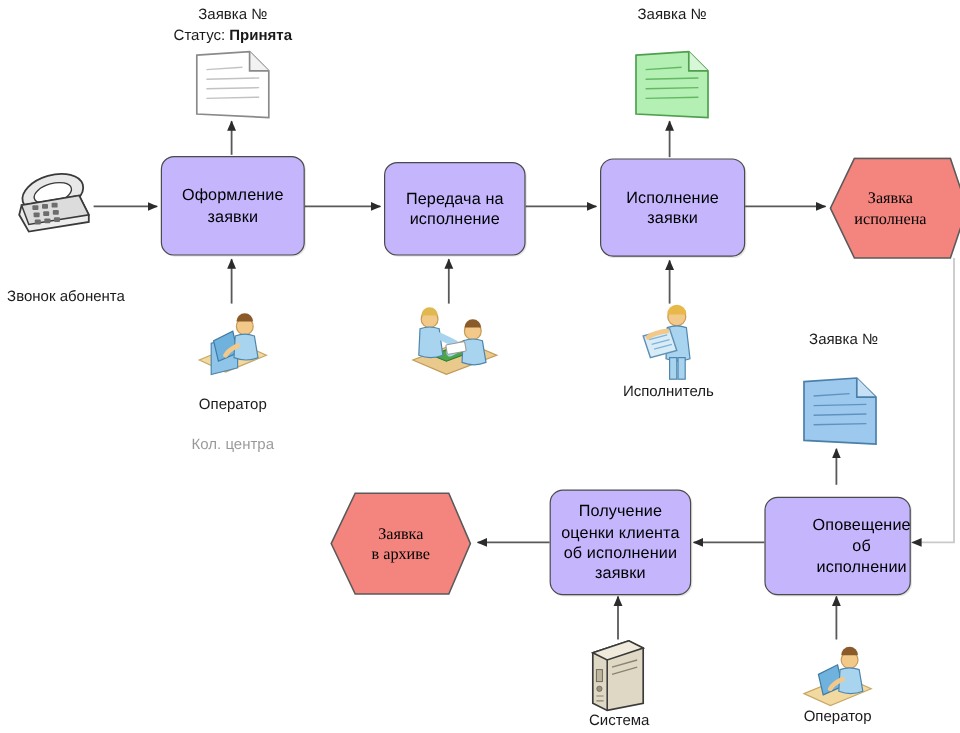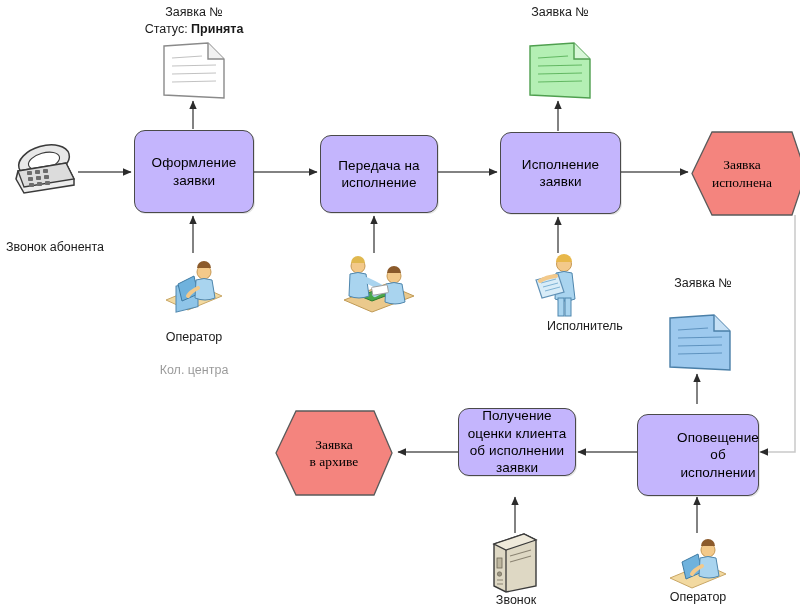--- a/index.html
+++ b/index.html
@@ -243,21 +243,21 @@
       <rect x="35" y="46" width="6" height="18" fill="#a9d4ef" stroke="#4e86ad" stroke-width="1"></rect>
       <path d="M6,28 L28,22 L34,40 L12,46 Z" fill="#d8ecf8" stroke="#5f90b5" stroke-width="1.2"></path>
       <g stroke="#7fb2d4" stroke-width="1">
         <line x1="11" y1="31" x2="26" y2="27"></line>
         <line x1="13" y1="35" x2="28" y2="31"></line>
         <line x1="15" y1="39" x2="30" y2="35"></line>
       </g>
       <path d="M26,24 q-10,1 -16,5" stroke="#f3c98a" stroke-width="4" fill="none" stroke-linecap="round"></path>
     </svg>
   </div>
-  <div class="caption" style="left:536px; top:318px; width:98px;">Исполнитель</div>
+  <div class="caption" style="left:508px; top:318px; width:98px;">Исполнитель</div>
 
   <div class="doc-caption" style="left:640px; top:275px; width:126px;">
     <div>Заявка №</div>
   </div>
   <div class="icon-wrap" style="left:664px; top:312px;">
     <svg width="72" height="62" viewBox="0 0 72 62">
       <path d="M6,6 L50,3 L66,19 L66,58 L6,55 Z" fill="#9dc9ee" stroke="#4a7fa8" stroke-width="1.4"></path>
       <path d="M50,3 L50,19 L66,19" fill="#c6e0f5" stroke="#4a7fa8" stroke-width="1.4"></path>
       <g stroke="#5f93bf" stroke-width="1.2">
         <line x1="14" y1="18" x2="44" y2="16"></line>
@@ -273,21 +273,21 @@
       <path d="M26,1 L104,1 L122,43 L104,85 L26,85 L6,43 Z" fill="#f4847e" stroke="#5a5a5a" stroke-width="1.3"></path>
     </svg>
   </div>
   <div class="hexlabel" style="left:272px; top:410px; width:124px; height:86px;">
     <div>
       <div>Заявка</div>
       <div>в архиве</div>
     </div>
   </div>
 
-  <div class="node proc" style="left:458px; top:408px; width:118px; height:68px;">
+  <div class="node proc" style="left:458px; top:408px; width:118px; height:88px;">
     <div>
       <div>Получение</div>
       <div>оценки клиента</div>
       <div>об исполнении</div>
       <div>заявки</div>
     </div>
   </div>
 
   <div class="node proc" style="left:637px; top:414px; width:122px; height:82px;padding-left:40px;">
     <div>
@@ -306,21 +306,21 @@
         <line x1="26" y1="32" x2="47" y2="26"></line>
       </g>
       <rect x="13" y="28" width="5" height="10" fill="#bdb69f" stroke="#6e6858" stroke-width="0.8"></rect>
       <circle cx="15.5" cy="44" r="2.2" fill="#9a9482" stroke="#6e6858" stroke-width="0.7"></circle>
       <g stroke="#8a8372" stroke-width="1">
         <line x1="13" y1="50" x2="19" y2="50"></line>
         <line x1="13" y1="54" x2="19" y2="54"></line>
       </g>
     </svg>
   </div>
-  <div class="caption" style="left:470px; top:592px; width:92px;">Звонок</div>
+  <div class="caption" style="left:470px; top:592px; width:92px;">Система</div>
 
   <div class="icon-wrap" style="left:664px; top:534px;">
     <svg width="68" height="58" viewBox="0 0 68 58">
       <path d="M6,44 L28,54 L62,40 L40,30 Z" fill="#f2d9a0" stroke="#c9a766" stroke-width="1"></path>
       <path d="M18,28 L34,20 L38,38 L22,45 Z" fill="#6fb2dd" stroke="#3f7ba3" stroke-width="1"></path>
       <circle cx="44" cy="16" r="7" fill="#f3c98a" stroke="#c79a55" stroke-width="1"></circle>
       <path d="M37,12 a7,7 0 0,1 14,0 z" fill="#8b5a2b"></path>
       <path d="M36,24 q8,-3 16,0 l3,18 q-10,4 -20,0 z" fill="#a9d4ef" stroke="#4e86ad" stroke-width="1"></path>
       <path d="M38,32 q-8,4 -10,8" stroke="#f3c98a" stroke-width="4" fill="none" stroke-linecap="round"></path>
     </svg>

